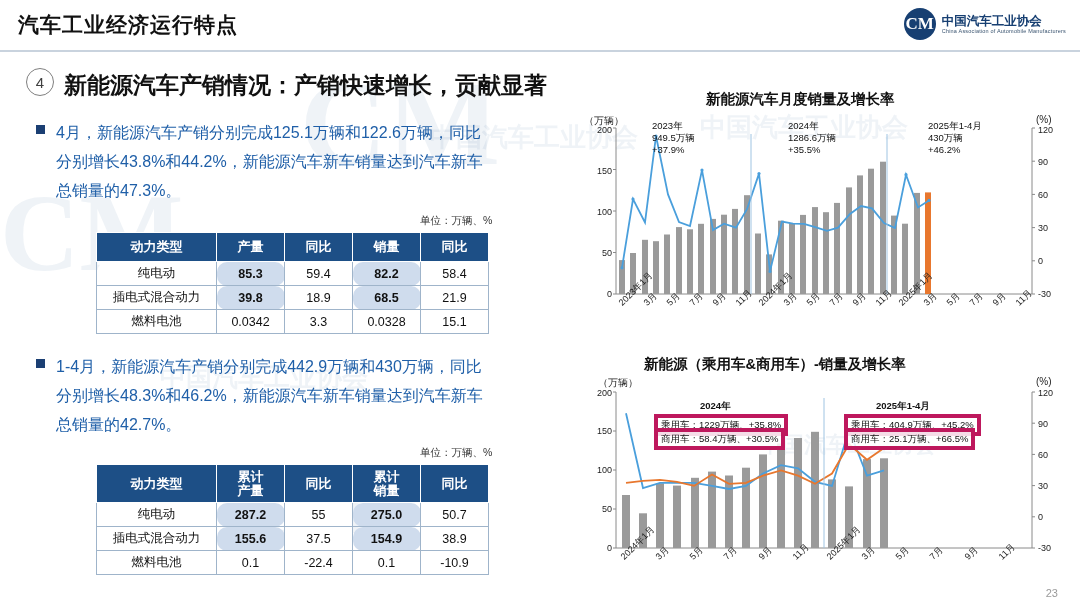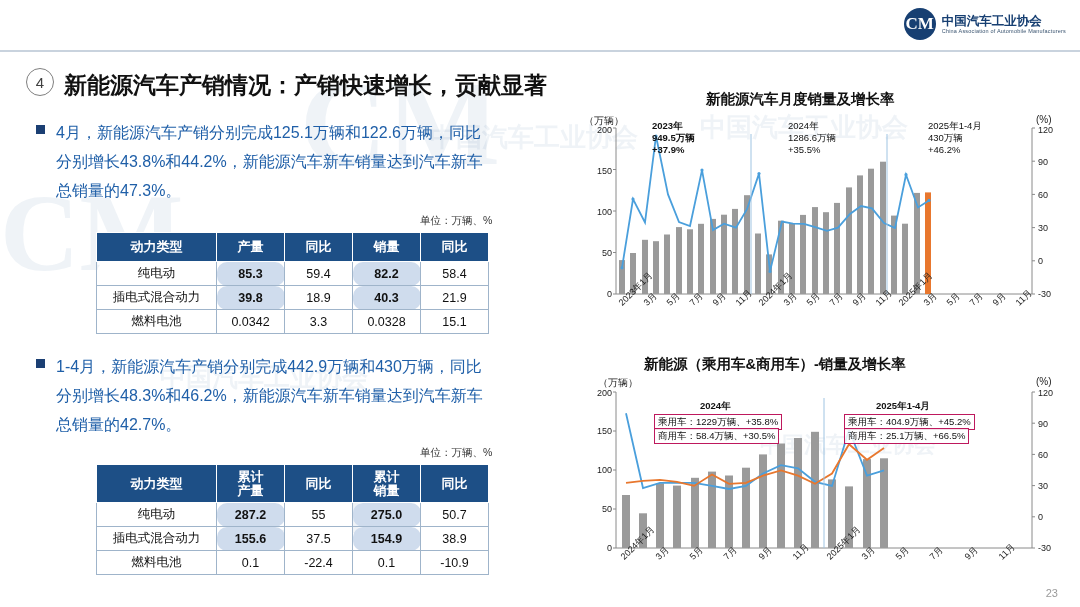--- a/index.html
+++ b/index.html
@@ -77,40 +77,41 @@
   table.dt td.hl { background:#cfdced; font-weight:bold;border-radius:10px; }
   table.dt th.two { line-height:1.05; }
 
   
   .chart-title {
     position:absolute; font-size:14.5px; font-weight:bold; color:#111; white-space:nowrap;
   }
   .chart-box { position:absolute; }
   .axis-label { position:absolute; font-size:10px; color:#222; }
   .anno { position:absolute; font-size:9.5px; line-height:1.25; color:#111; white-space:nowrap; }
-  .anno.boxed { border:1px solid #be185d; background:rgba(255,255,255,0.85); padding:1px 3px; }
+  .anno.boxed { border:4px solid #be185d; background:rgba(255,255,255,0.85); padding:1px 3px; }
   .xtick {
     position:absolute; font-size:9px; color:#222; transform:rotate(-45deg);
     transform-origin:left top; white-space:nowrap;
   }
   .pagenum { position:absolute; right:22px; bottom:8px; font-size:11px; color:#9a9a9a; }
   svg { display:block; overflow:visible; }
 </style>
 </head>
 <body>
 
 <div class="wm" style="left:300px;top:55px;font-size:120px;font-family:'Liberation Serif',serif;">CM</div>
 <div class="wm" style="left:430px;top:120px;font-size:26px;">中国汽车工业协会</div>
 <div class="wm" style="left:160px;top:360px;font-size:26px;">中国汽车工业协会</div>
 <div class="wm" style="left:700px;top:110px;font-size:26px;">中国汽车工业协会</div>
 <div class="wm" style="left:0px;top:170px;font-size:110px;font-family:'Liberation Serif',serif;">CM</div>
 <div class="wm" style="left:760px;top:430px;font-size:22px;">中国汽车工业协会</div>
 <div class="wm" style="left:250px;top:470px;font-size:70px;font-family:'Liberation Serif',serif;">CM</div>
 
 <div class="header">
+  <div class="header-title">汽车工业经济运行特点</div>
   <div class="logo-wrap">
     <div class="logo-mark">CM</div>
     <div class="logo-text">
       <div class="logo-cn">中国汽车工业协会</div>
       <div class="logo-en">China Association of Automobile Manufacturers</div>
     </div>
   </div>
 </div>
 
 <div class="sec-num">4</div>
@@ -137,21 +138,21 @@
       <td class="name">纯电动</td>
       <td class="hl">85.3</td>
       <td>59.4</td>
       <td class="hl">82.2</td>
       <td>58.4</td>
     </tr>
     <tr>
       <td class="name">插电式混合动力</td>
       <td class="hl">39.8</td>
       <td>18.9</td>
-      <td class="hl">40.3</td>
+      <td class="hl">68.5</td>
       <td>21.9</td>
     </tr>
     <tr>
       <td class="name">燃料电池</td>
       <td>0.0342</td>
       <td>3.3</td>
       <td>0.0328</td>
       <td>15.1</td>
     </tr>
   </tbody>
@@ -282,21 +283,21 @@
         <circle cx="200" cy="145.4" r="1.6"></circle>
       <circle cx="336" cy="48.7" r="1.6"></circle>
         <circle cx="359" cy="74.4" r="1.6"></circle>
     </g>
 
     <line x1="181" y1="8" x2="181" y2="168" stroke="#9fc4e2" stroke-width="1"></line>
     <line x1="317" y1="8" x2="317" y2="168" stroke="#9fc4e2" stroke-width="1"></line>
   </svg>
 </div>
 
-<div class="anno" style="left:652px;top:120px;font-weight:bold;">2023年<br>949.5万辆<br>+37.9%</div>
+<div class="anno" style="left:652px;top:120px;">2023年<br>949.5万辆<br>+37.9%</div>
 <div class="anno" style="left:788px;top:120px;">2024年<br>1286.6万辆<br>+35.5%</div>
 <div class="anno" style="left:928px;top:120px;">2025年1-4月<br>430万辆<br>+46.2%</div>
 
 <div class="xtick" style="left:616px;top:300px;">2023年1月</div>
 <div class="xtick" style="left:641px;top:300px;">3月</div>
 <div class="xtick" style="left:664px;top:300px;">5月</div>
 <div class="xtick" style="left:687px;top:300px;">7月</div>
 <div class="xtick" style="left:710px;top:300px;">9月</div>
 <div class="xtick" style="left:733px;top:300px;">11月</div>
 <div class="xtick" style="left:756px;top:300px;">2024年1月</div>

